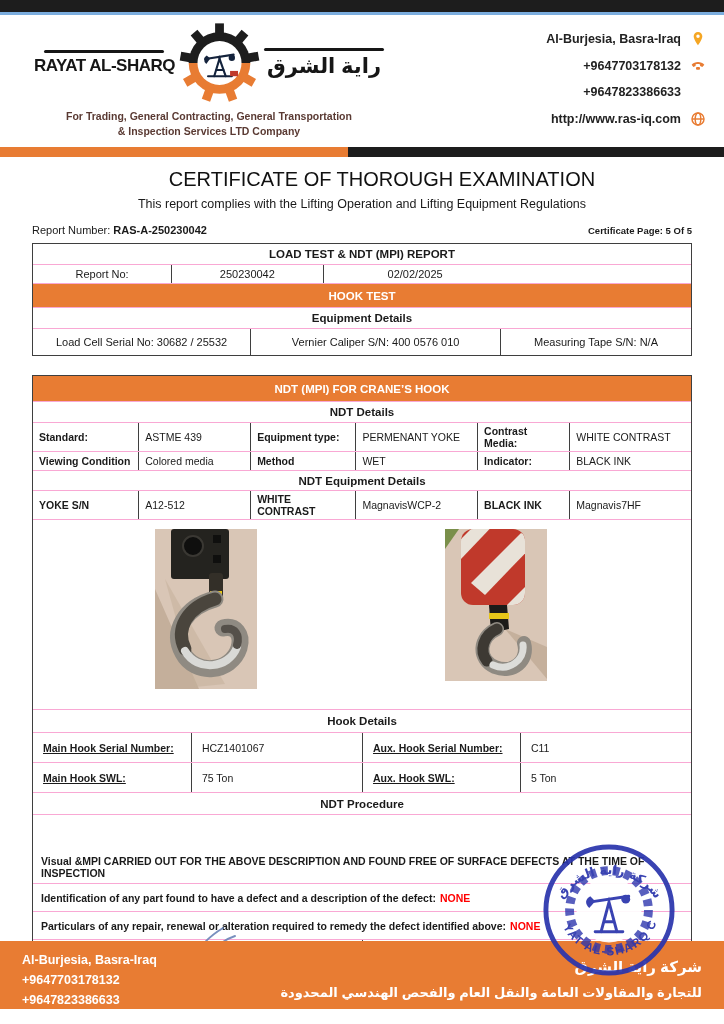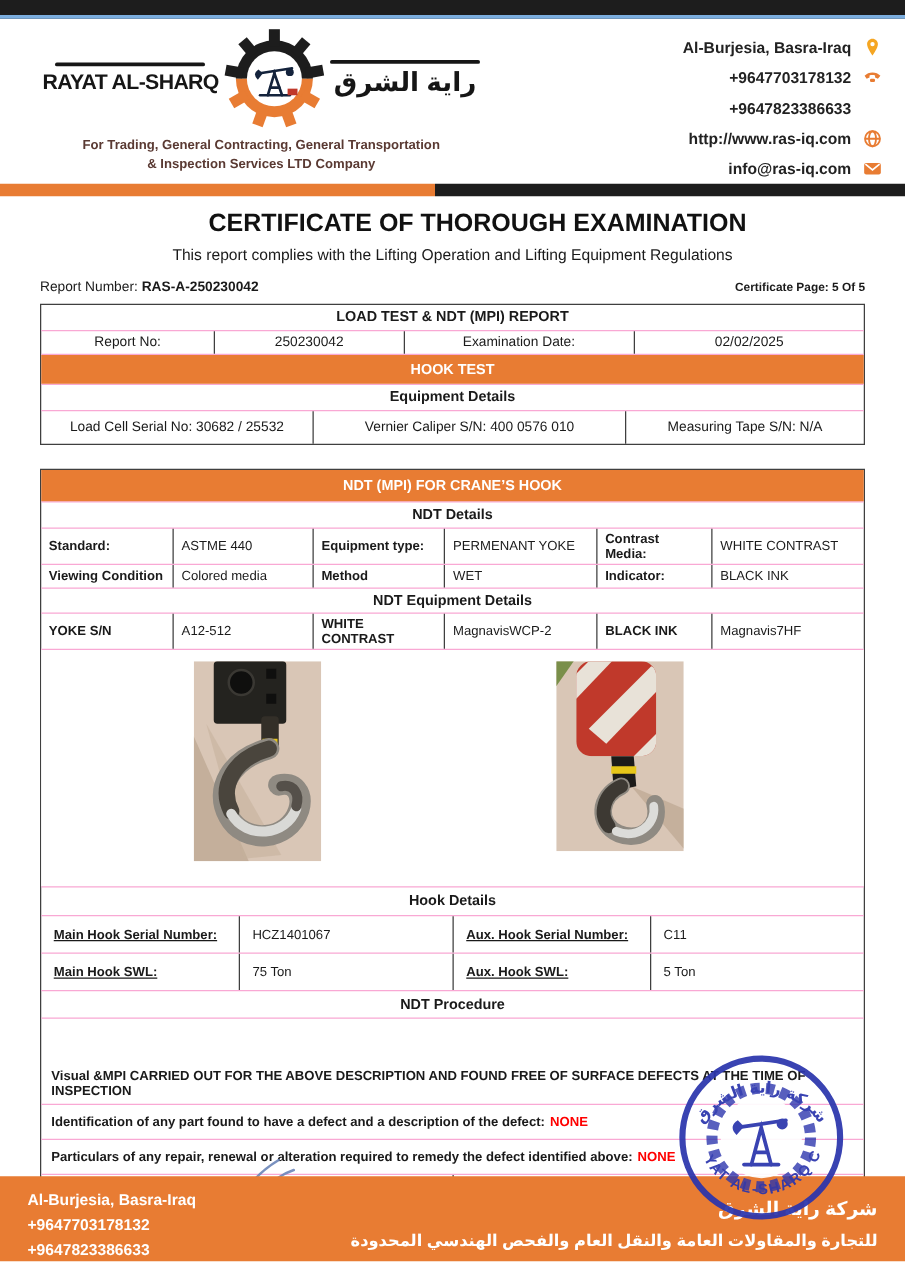--- a/index.html
+++ b/index.html
@@ -27,21 +27,21 @@
   .contact-row .cicon { width:16px; height:16px; flex:0 0 16px; }
   .contact-row .cicon.empty { visibility:hidden; }
   a.contact-link { color:#222; text-decoration:none; }
 
   
   .divider { display:flex; height:10px; }
   .divider .seg-orange { width:48%; background:#E87C33; }
   .divider .seg-black { flex:1; background:#1d1d1d; }
 
   
-  .doc-title { margin-top:11px; text-align:center; font-size:20px; font-weight:700; color:#111;padding-left:40px; }
+  .doc-title { margin-top:11px; text-align:center; font-size:20px; font-weight:400; color:#111;padding-left:40px; }
   .doc-subtitle { margin-top:6px; text-align:center; font-size:12.5px; color:#1a1a1a; }
   .report-line { margin:13px 32px 7px; display:flex; justify-content:space-between; align-items:flex-end; }
   .report-line .left { font-size:11px; }
   .report-line .left b { font-weight:800; }
   .report-line .right { font-size:9.5px; font-weight:700; }
 
   
   .tbl { margin:0 32px; border:1px solid #3f3f3f; }
   .trow { display:flex; align-items:stretch; }
   .trow + .trow { border-top:1px solid #f9a8d4; }
@@ -165,27 +165,20 @@
         <svg class="cicon empty" viewBox="0 0 24 24"></svg>
       </div>
       <div class="contact-row">
         <a class="contact-link" href="#">http://www.ras-iq.com</a>
         <svg class="cicon" viewBox="0 0 24 24">
           <circle cx="12" cy="12" r="9" fill="none" stroke="#E87C33" stroke-width="2.2"></circle>
           <ellipse cx="12" cy="12" rx="4.2" ry="9" fill="none" stroke="#E87C33" stroke-width="2.2"></ellipse>
           <line x1="3" y1="12" x2="21" y2="12" stroke="#E87C33" stroke-width="2.2"></line>
         </svg>
       </div>
-      <div class="contact-row">
-        <a class="contact-link" href="#">info@ras-iq.com</a>
-        <svg class="cicon" viewBox="0 0 24 24">
-          <rect x="2" y="5" width="20" height="14" rx="2.5" fill="#E87C33"></rect>
-          <path d="M3.5 6.5 12 13.5 20.5 6.5" stroke="#ffffff" stroke-width="2" fill="none"></path>
-        </svg>
-      </div>
     </div>
   </div>
 
   <div class="divider">
     <div class="seg-orange"></div>
     <div class="seg-black"></div>
   </div>
 
   <div class="doc-title">CERTIFICATE OF THOROUGH EXAMINATION</div>
   <div class="doc-subtitle">This report complies with the Lifting Operation and Lifting Equipment Regulations</div>
@@ -195,21 +188,20 @@
     <div class="right">Certificate Page: 5 Of 5</div>
   </div>
 
   <div class="tbl">
     <div class="trow">
       <div class="tcell sect" style="flex:1;">LOAD TEST &amp; NDT (MPI) REPORT</div>
     </div>
     <div class="trow">
       <div class="tcell center" style="width:21%;">Report No:</div>
       <div class="tcell center" style="width:23%;">250230042</div>
-      <div class="tcell center" style="width:28%;">Examination Date:</div>
       <div class="tcell center" style="width:28%;">02/02/2025</div>
     </div>
     <div class="trow">
       <div class="tcell banner" style="flex:1;">HOOK TEST</div>
     </div>
     <div class="trow">
       <div class="tcell sect" style="flex:1;">Equipment Details</div>
     </div>
     <div class="trow" style="min-height:27px;">
       <div class="tcell center" style="width:33%;">Load Cell Serial No: 30682 / 25532</div>
@@ -222,38 +214,38 @@
 
   <div class="tbl">
     <div class="trow">
       <div class="tcell banner" style="flex:1;min-height:25px;">NDT (MPI) FOR CRANE’S HOOK</div>
     </div>
     <div class="trow">
       <div class="tcell sect" style="flex:1;">NDT Details</div>
     </div>
     <div class="trow">
       <div class="tcell bold sm" style="width:16%;">Standard:</div>
-      <div class="tcell sm" style="width:17%;">ASTME 440</div>
+      <div class="tcell sm" style="width:17%;">ASTME 439</div>
       <div class="tcell bold sm" style="width:16%;">Equipment type:</div>
       <div class="tcell sm" style="width:18.5%;">PERMENANT YOKE</div>
       <div class="tcell bold sm" style="width:14%;">Contrast Media:</div>
       <div class="tcell sm" style="width:18.5%;">WHITE CONTRAST</div>
     </div>
     <div class="trow">
       <div class="tcell bold sm" style="width:16%;">Viewing Condition</div>
       <div class="tcell sm" style="width:17%;">Colored media</div>
       <div class="tcell bold sm" style="width:16%;">Method</div>
       <div class="tcell sm" style="width:18.5%;">WET</div>
       <div class="tcell bold sm" style="width:14%;">Indicator:</div>
       <div class="tcell sm" style="width:18.5%;">BLACK INK</div>
     </div>
     <div class="trow">
       <div class="tcell sect" style="flex:1;min-height:19px;">NDT Equipment Details</div>
     </div>
-    <div class="trow" style="min-height:22px;justify-content:center;">
+    <div class="trow" style="min-height:22px;">
       <div class="tcell bold sm" style="width:16%;">YOKE S/N</div>
       <div class="tcell sm" style="width:17%;">A12-512</div>
       <div class="tcell bold sm" style="width:16%;">WHITE CONTRAST</div>
       <div class="tcell sm" style="width:18.5%;">MagnavisWCP-2</div>
       <div class="tcell bold sm" style="width:14%;">BLACK INK</div>
       <div class="tcell sm" style="width:18.5%;">Magnavis7HF</div>
     </div>
 
     <div class="trow imgrow">
       <svg width="102" height="160" viewBox="0 0 102 160">

